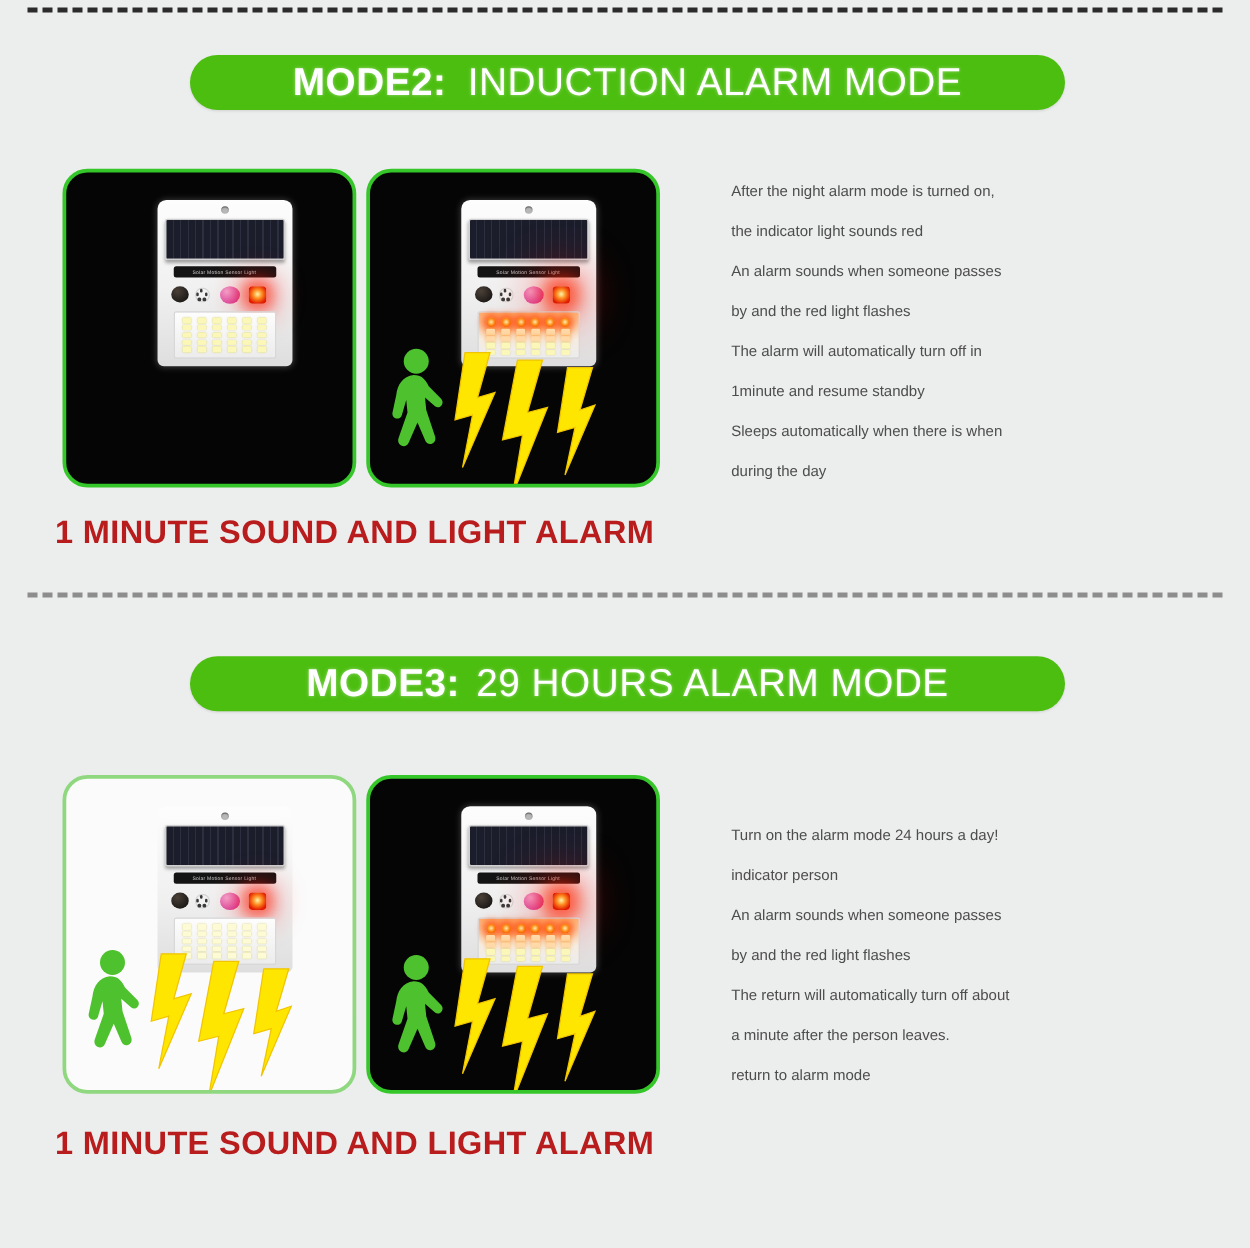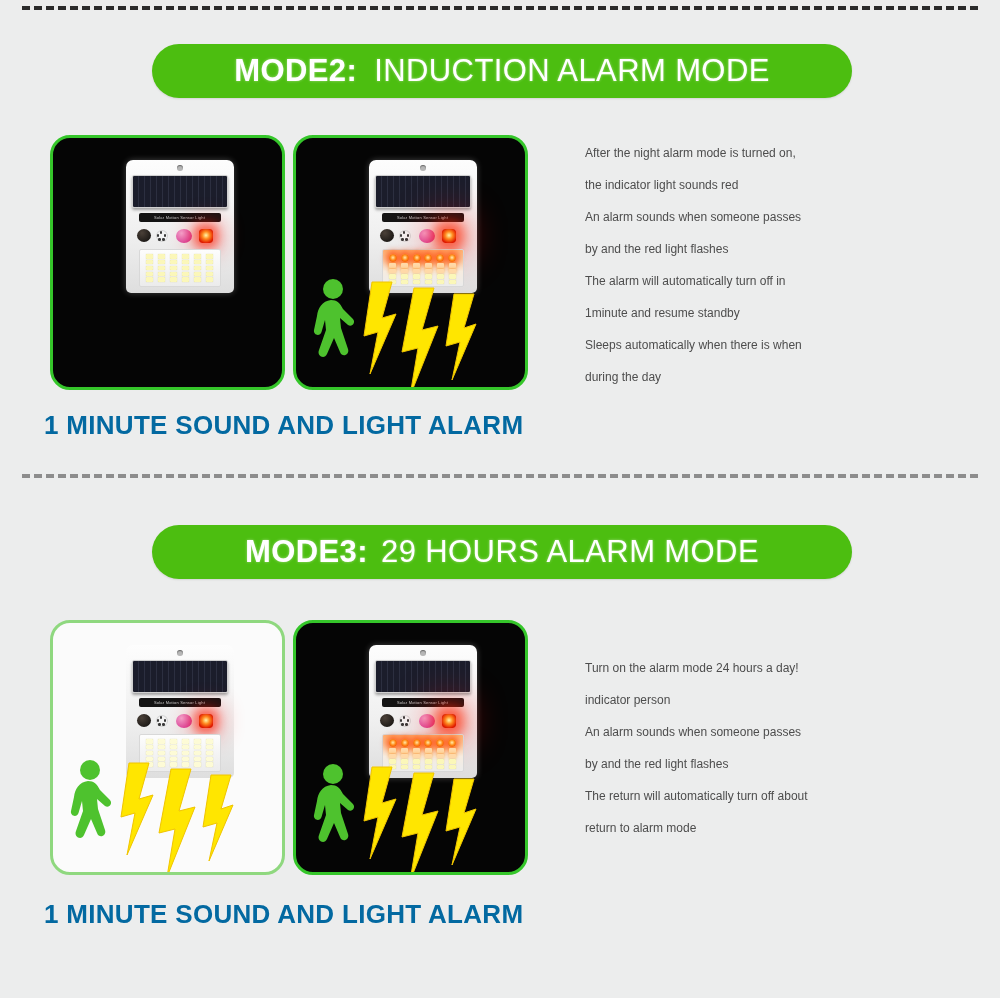--- a/index.html
+++ b/index.html
@@ -16,21 +16,21 @@
     position: absolute; left: 22px; top: 6px; width: 956px; height: 0;
     border-top: 4px dashed #2b2b2b;
   }
   .divider-mid {
     position: absolute; left: 22px; top: 474px; width: 956px; height: 0;
     border-top: 4px dashed #8d8d8d;
   }
 
   
   .banner {
-    position: absolute; height: 54px; left: 152px; width: 700px;
+    position: absolute; height: 44px; left: 152px; width: 700px;
     background: #4cbe10;
     border-radius: 27px;
     display: flex; align-items: center; justify-content: center;
     box-shadow: 0 1px 2px rgba(0,0,0,0.10);
   }
   .banner-text {
     color: #ffffff;
     font-size: 31px;
     letter-spacing: 0.4px;
     white-space: nowrap;
@@ -156,21 +156,21 @@
     width: 400px;
     color: #4d4d4d;
     font-size: 12px;
     line-height: 32px;
   }
   .desc p { white-space: nowrap; }
 
   
   .caption {
     position: absolute;
-    color: #0369a1;
+    color: #b91c1c;
     font-size: 26px;
     font-weight: bold;
     letter-spacing: 0.3px;
     white-space: nowrap;
   }
 </style>
 </head>
 <body>
 
 <div class="page">
@@ -486,18 +486,19 @@
       </div>
     </div>
   </div>
 
   <div class="desc" style="left:585px; top:652px;">
     <p>Turn on the alarm mode 24 hours a day!</p>
     <p>indicator person</p>
     <p>An alarm sounds when someone passes</p>
     <p>by and the red light flashes</p>
     <p>The return will automatically turn off about</p>
+    <p>a minute after the person leaves.</p>
     <p>return to alarm mode</p>
   </div>
 
   <div class="caption" style="left:44px; top:899px;">1 MINUTE SOUND AND LIGHT ALARM</div>
 
 </div>
 
 </body></html>

